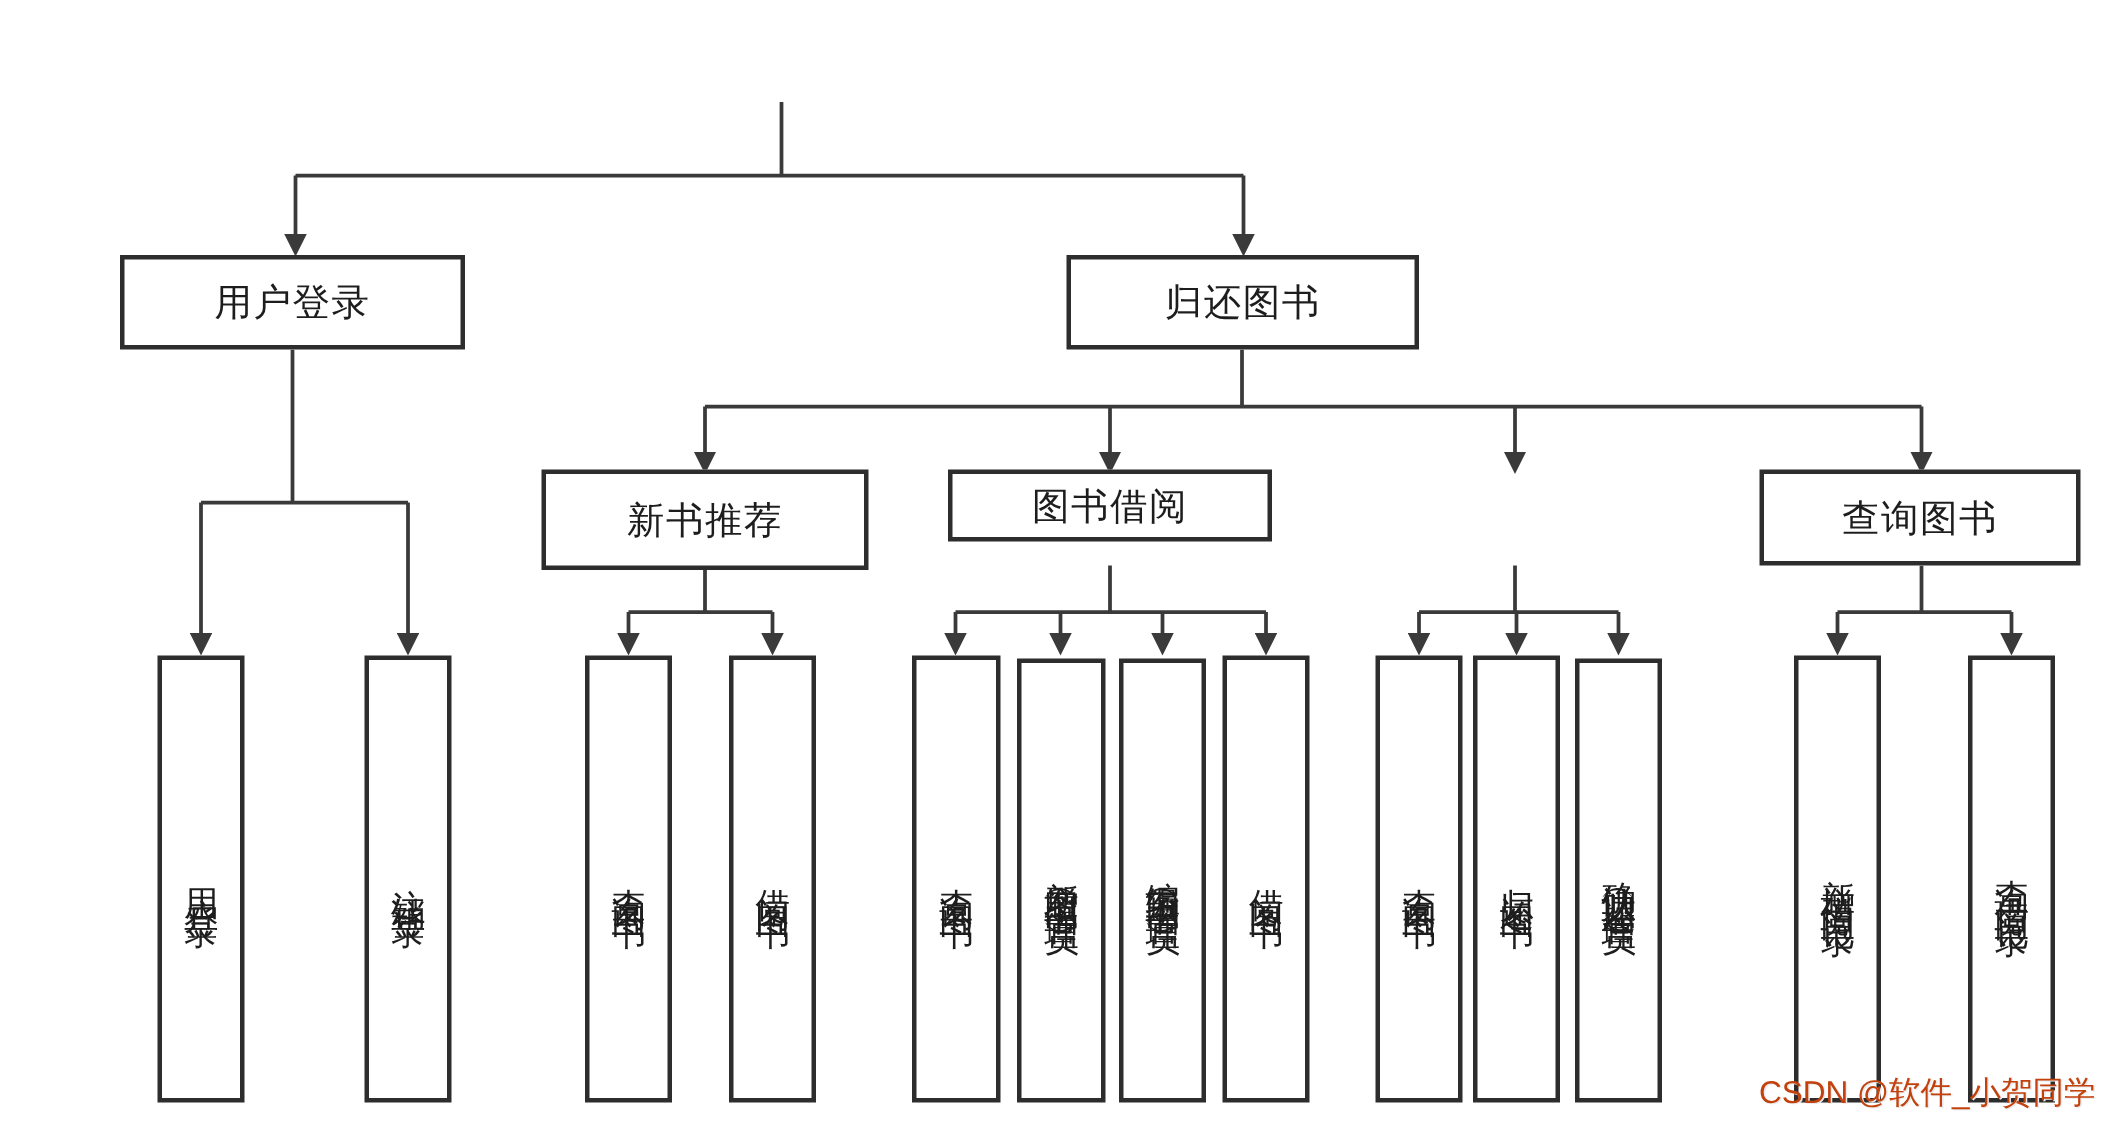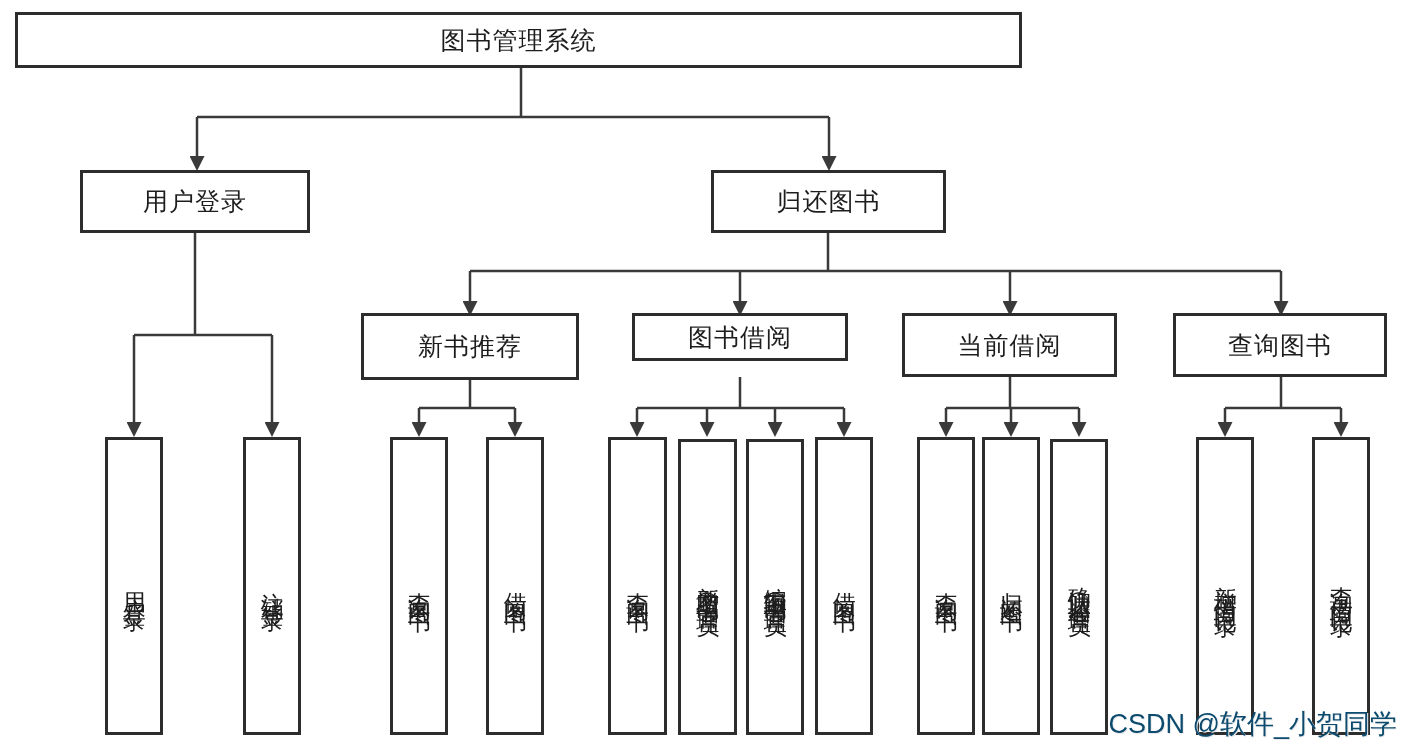--- a/index.html
+++ b/index.html
@@ -39,22 +39,22 @@
     font-size: 23px;
     color: #1d1d1d;
     letter-spacing: 6px;
     line-height: 1.1;
   }
   .vbox.long .label { letter-spacing: 4px; }
   #watermark {
     position: absolute;
     right: 8px;
     bottom: 5px;
-    font-size: 27px;
-    color: #0c4a6e;
+    font-size: 21px;
+    color: #c2410c;
     text-shadow: 1px 1px 0 #e8eaec;
     z-index: 3;
     white-space: nowrap;
   }
 </style>
 </head>
 <body>
 
 <div id="stage">
 
@@ -87,39 +87,33 @@
     <path d="M707 408 V424" fill="none" stroke="#3a3a3a" stroke-width="2.5" marker-end="url(#arrow)"></path>
     <path d="M775 408 V424" fill="none" stroke="#3a3a3a" stroke-width="2.5" marker-end="url(#arrow)"></path>
     <path d="M844 408 V424" fill="none" stroke="#3a3a3a" stroke-width="2.5" marker-end="url(#arrow)"></path>
     <path d="M946 408 V424" fill="none" stroke="#3a3a3a" stroke-width="2.5" marker-end="url(#arrow)"></path>
     <path d="M1011 408 V424" fill="none" stroke="#3a3a3a" stroke-width="2.5" marker-end="url(#arrow)"></path>
     <path d="M1079 408 V424" fill="none" stroke="#3a3a3a" stroke-width="2.5" marker-end="url(#arrow)"></path>
     <path d="M1225 408 V424" fill="none" stroke="#3a3a3a" stroke-width="2.5" marker-end="url(#arrow)"></path>
     <path d="M1341 408 V424" fill="none" stroke="#3a3a3a" stroke-width="2.5" marker-end="url(#arrow)"></path>
   </svg>
 
-  <div class="node hbox" style="left:15px; top:12px; width:1007px; height:56px;">
-    <span class="label">图书管理系统</span>
-  </div>
 
   <div class="node hbox" style="left:80px; top:170px; width:230px; height:63px;">
     <span class="label">用户登录</span>
   </div>
   <div class="node hbox" style="left:711px; top:170px; width:235px; height:63px;">
     <span class="label">归还图书</span>
   </div>
 
   <div class="node hbox" style="left:361px; top:313px; width:218px; height:67px;">
     <span class="label">新书推荐</span>
   </div>
   <div class="node hbox" style="left:632px; top:313px; width:216px; height:48px;">
     <span class="label">图书借阅</span>
-  </div>
-  <div class="node hbox" style="left:902px; top:313px; width:215px; height:64px;">
-    <span class="label">当前借阅</span>
   </div>
   <div class="node hbox" style="left:1173px; top:313px; width:214px; height:64px;">
     <span class="label">查询图书</span>
   </div>
 
   <div class="node vbox" style="left:105px; top:437px; width:58px; height:298px;">
     <span class="label">用户登录</span>
   </div>
   <div class="node vbox" style="left:243px; top:437px; width:58px; height:298px;">
     <span class="label">注销登录</span>

